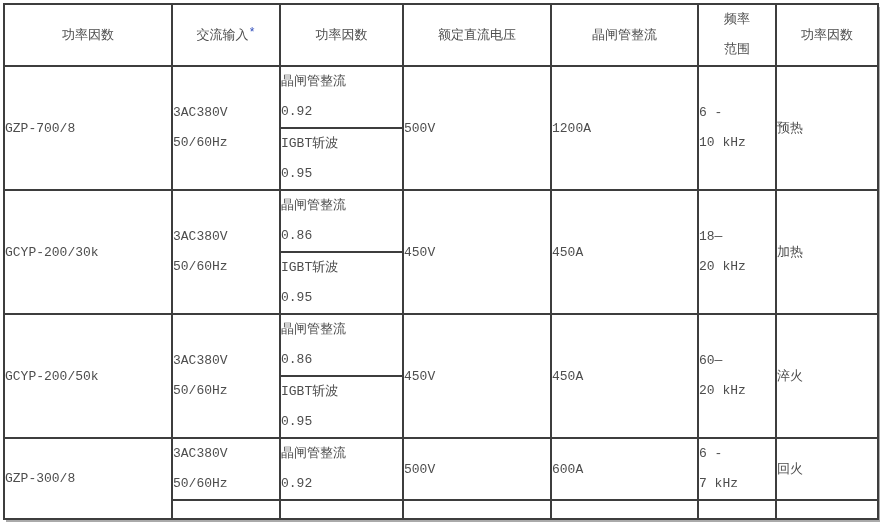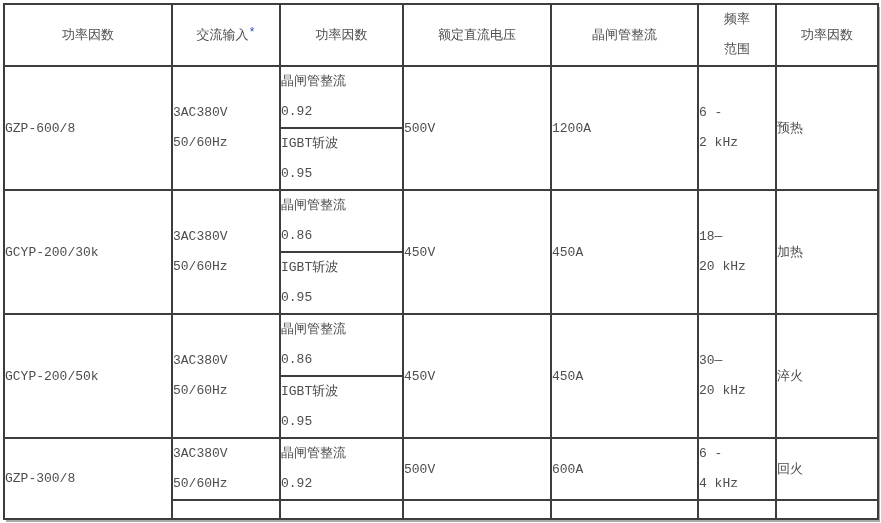--- a/index.html
+++ b/index.html
@@ -73,34 +73,34 @@
       <th><span>额定直流电压</span></th>
       <th><span>晶闸管整流</span></th>
       <th class="two-line">
         <div>频率</div>
         <div>范围</div>
       </th>
       <th><span>功率因数</span></th>
     </tr>
 
     <tr class="r-sub">
-      <td rowspan="2"><span>GZP-600/8</span></td>
+      <td rowspan="2"><span>GZP-700/8</span></td>
       <td rowspan="2" class="two-line">
         <div>3AC380V</div>
         <div>50/60Hz</div>
       </td>
       <td class="two-line">
         <div>晶闸管整流</div>
         <div>0.92</div>
       </td>
       <td rowspan="2"><span>500V</span></td>
       <td rowspan="2"><span>1200A</span></td>
       <td rowspan="2" class="two-line">
         <div>6 -</div>
-        <div>2 kHz</div>
+        <div>10 kHz</div>
       </td>
       <td rowspan="2"><span>预热</span></td>
     </tr>
     <tr class="r-sub">
       <td class="two-line">
         <div>IGBT斩波</div>
         <div>0.95</div>
       </td>
     </tr>
 
@@ -135,21 +135,21 @@
         <div>3AC380V</div>
         <div>50/60Hz</div>
       </td>
       <td class="two-line">
         <div>晶闸管整流</div>
         <div>0.86</div>
       </td>
       <td rowspan="2"><span>450V</span></td>
       <td rowspan="2"><span>450A</span></td>
       <td rowspan="2" class="two-line">
-        <div>30—</div>
+        <div>60—</div>
         <div>20 kHz</div>
       </td>
       <td rowspan="2"><span>淬火</span></td>
     </tr>
     <tr class="r-sub">
       <td class="two-line">
         <div>IGBT斩波</div>
         <div>0.95</div>
       </td>
     </tr>
@@ -161,21 +161,21 @@
         <div>50/60Hz</div>
       </td>
       <td class="two-line">
         <div>晶闸管整流</div>
         <div>0.92</div>
       </td>
       <td><span>500V</span></td>
       <td><span>600A</span></td>
       <td class="two-line">
         <div>6 -</div>
-        <div>4 kHz</div>
+        <div>7 kHz</div>
       </td>
       <td><span>回火</span></td>
     </tr>
     <tr class="r-thin">
       <td></td>
       <td></td>
       <td></td>
       <td></td>
       <td></td>
       <td></td>

